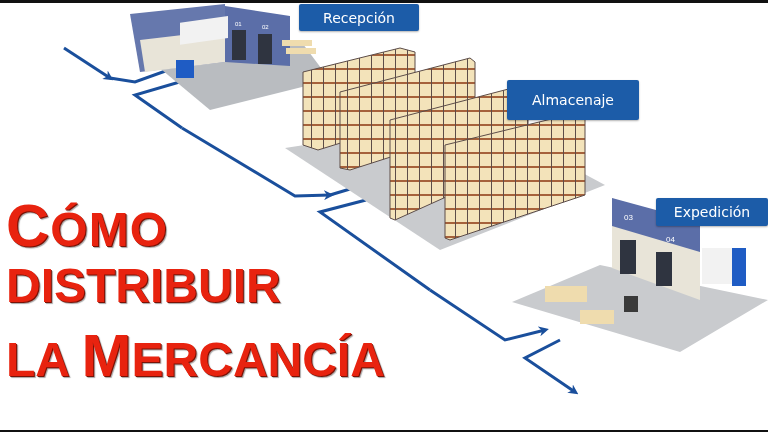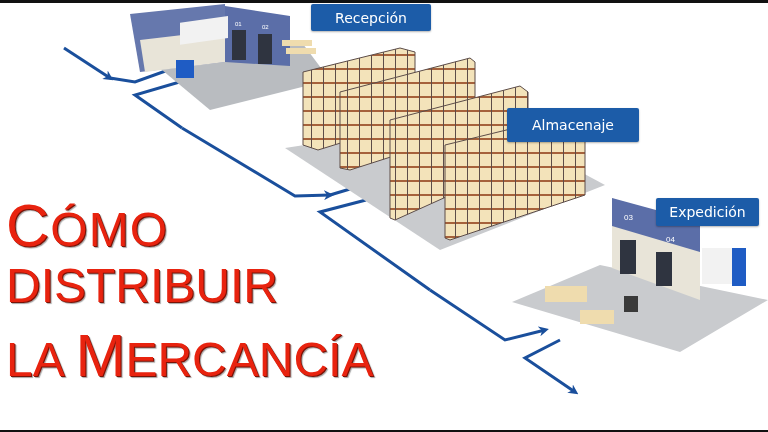--- a/index.html
+++ b/index.html
@@ -7,21 +7,21 @@
   .bar-top { position:absolute; left:0; top:0; width:768px; height:3px; background:#111; }
   .bar-bottom { position:absolute; left:0; bottom:0; width:768px; height:2px; background:#111; }
   svg.scene { position:absolute; left:0; top:0; }
   .label {
     position:absolute; background:#1c5ca8; color:#fff; font-family:"DejaVu Sans", sans-serif;
     font-size:14px; display:flex; align-items:center; justify-content:center;
     border-radius:2px; box-shadow:0 1px 2px rgba(0,0,0,0.3);
   }
   .title {
     position:absolute; left:6px; color:#e8230f; font-family:"Liberation Sans", sans-serif;
-    font-weight:normal; white-space:nowrap; line-height:1;
+    font-weight:bold; white-space:nowrap; line-height:1;
     text-shadow:1px 1px 0 #7a1206, 2px 2px 1px rgba(0,0,0,0.35);
   }
   .t1 { top:196px; font-size:48px; letter-spacing:1px; }
   .t1 .big { font-size:60px; }
   .t2 { top:262px; font-size:48px; letter-spacing:0px; }
   .t3 { top:326px; font-size:48px; }
   .t3 .big { font-size:60px; }
 </style>
 </head>
 <body>
@@ -92,21 +92,21 @@
     <text x="624" y="220" font-size="8" fill="#fff" font-family="Liberation Sans, sans-serif">03</text>
     <text x="666" y="242" font-size="8" fill="#fff" font-family="Liberation Sans, sans-serif">04</text>
     <rect x="702" y="248" width="30" height="36" fill="#f2f2f2"></rect>
     <rect x="732" y="248" width="14" height="38" fill="#1f5cc4"></rect>
     <rect x="545" y="286" width="42" height="16" fill="#efdcae"></rect>
     <rect x="580" y="310" width="34" height="14" fill="#efdcae"></rect>
     <rect x="624" y="296" width="14" height="16" fill="#3a3a3a"></rect>
   </g>
 </svg>
 
-<div class="label" style="left:299px; top:4px; width:120px; height:27px;margin-left:12px;">Recepción</div>
-<div class="label" style="left:507px; top:80px; width:132px; height:34px;margin-top:28px;">Almacenaje</div>
-<div class="label" style="left:656px; top:198px; width:103px; height:28px;">Expedición</div>
+<div class="label" style="left:299px; top:4px; width:120px; height:27px;">Recepción</div>
+<div class="label" style="left:507px; top:80px; width:132px; height:40px;">Almacenaje</div>
+<div class="label" style="left:656px; top:198px; width:112px; height:28px;">Expedición</div>
 
 <div class="title t1"><span class="big">C</span><span>ÓMO</span></div>
 <div class="title t2">DISTRIBUIR</div>
 <div class="title t3"><span>LA </span><span class="big">M</span><span>ERCANCÍA</span></div>
 
 <div class="bar-bottom"></div>
 
 </body></html>

